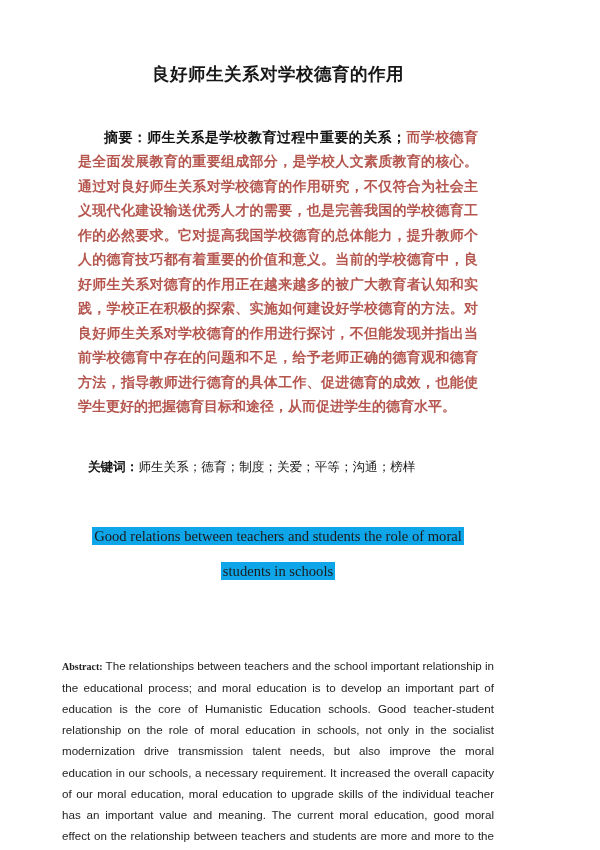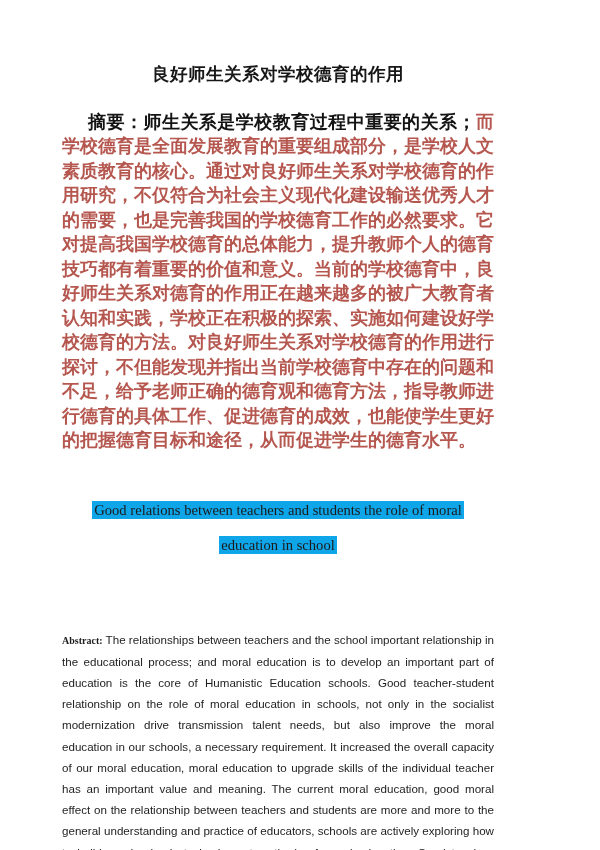--- a/index.html
+++ b/index.html
@@ -34,23 +34,23 @@
     font-size: 17.5px;
     font-weight: bold;
     letter-spacing: 0.5px;
     color: #171717;
     font-family: "Liberation Serif", "DejaVu Serif", serif;
     line-height: 1.4;
   }
 
   
   .cn-abstract {
-    margin: 0;
+    margin: 16px;
     padding-top: 23px;
-    font-size: 18px;
+    font-size: 14px;
     line-height: 24.5px;
     text-align: justify;
     text-justify: inter-character;
     color: #b5574f;
     font-family: "Liberation Serif", "DejaVu Serif", serif;
     font-weight: bold;
     text-indent: 26px;
   }
   .cn-abstract .lbl {
     color: #141414;
@@ -117,24 +117,27 @@
 <body>
 
 <div class="page">
 
   <h1 class="cn-title">良好师生关系对学校德育的作用</h1>
 
   <p class="cn-abstract">
     <span class="lbl">摘要：</span><span class="lead-black">师生关系是学校教育过程中重要的关系；</span><span>而学校德育是全面发展教育的重要组成部分，是学校人文素质教育的核心。通过对良好师生关系对学校德育的作用研究，不仅符合为社会主义现代化建设输送优秀人才的需要，也是完善我国的学校德育工作的必然要求。它对提高我国学校德育的总体能力，提升教师个人的德育技巧都有着重要的价值和意义。当前的学校德育中，良好师生关系对德育的作用正在越来越多的被广大教育者认知和实践，学校正在积极的探索、实施如何建设好学校德育的方法。对良好师生关系对学校德育的作用进行探讨，不但能发现并指出当前学校德育中存在的问题和不足，给予老师正确的德育观和德育方法，指导教师进行德育的具体工作、促进德育的成效，也能使学生更好的把握德育目标和途径，从而促进学生的德育水平。</span>
   </p>
 
+  <p class="cn-keywords">
+    <span class="lbl">关键词：</span><span class="kw-body">师生关系；德育；制度；关爱；平等；沟通；榜样</span>
+  </p>
 
   <div class="en-title-block">
     <span class="en-title-line"><span class="hl">Good relations between teachers and students the role of moral</span></span>
-    <span class="en-title-line"><span class="hl">education in school</span></span>
+    <span class="en-title-line"><span class="hl">students in schools</span></span>
   </div>
 
   <p class="en-abstract">
     <span class="lbl">Abstract:</span>
     <span>The relationships between teachers and the school important relationship in the educational process; and moral education is to develop an important part of education is the core of Humanistic Education schools. Good teacher-student relationship on the role of moral education in schools, not only in the socialist modernization drive transmission talent needs, but also improve the moral education in our schools, a necessary requirement. It increased the overall capacity of our moral education, moral education to upgrade skills of the individual teacher has an important value and meaning. The current moral education, good moral effect on the relationship between teachers and students are more and more to the general understanding and practice of educators, schools are actively exploring how to build good schools to implement methods of moral education. Good teacher-student relationship on the role of moral education in schools to explore, not only found and pointed out that the current problems in moral education and the shortage of teachers the right to Moral Education and Moral Education approach and the specific work of moral education teachers, the promotion of moral education Cheng Xiao also enable students to better grasp the goals and means of moral education, thus contributing to the moral level of the students.</span>
   </p>
 
 </div>
 
 </body></html>

